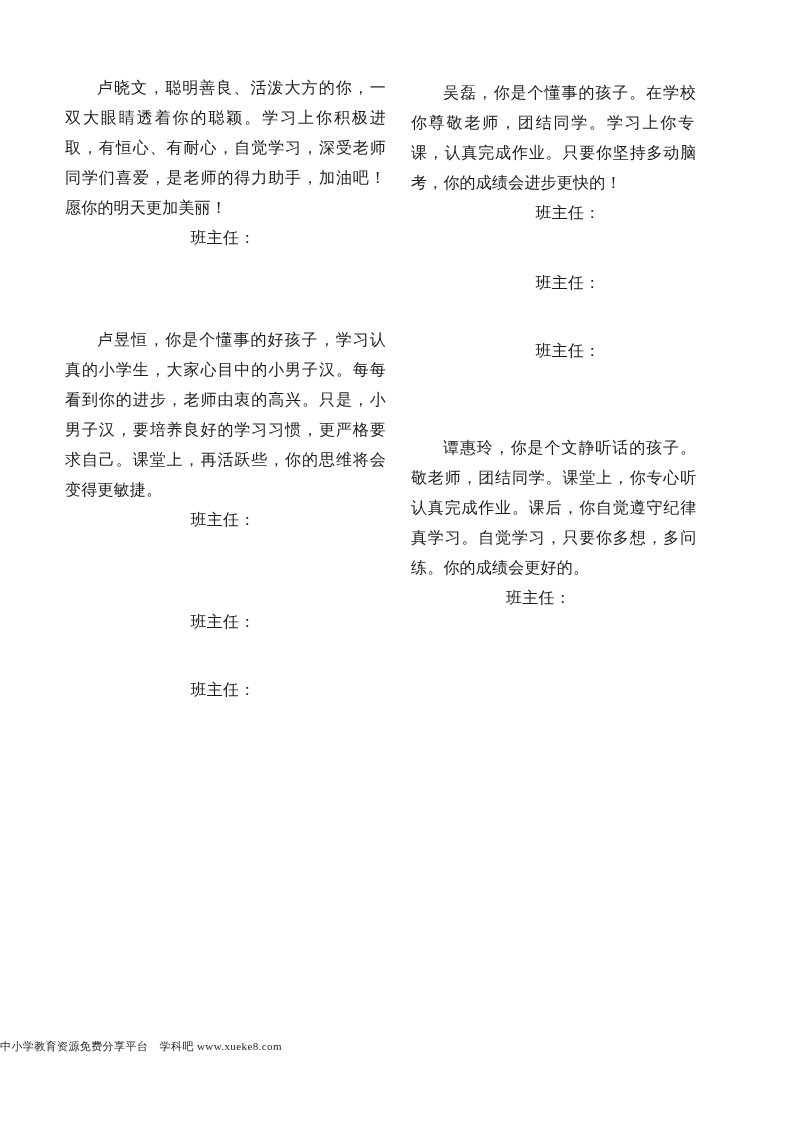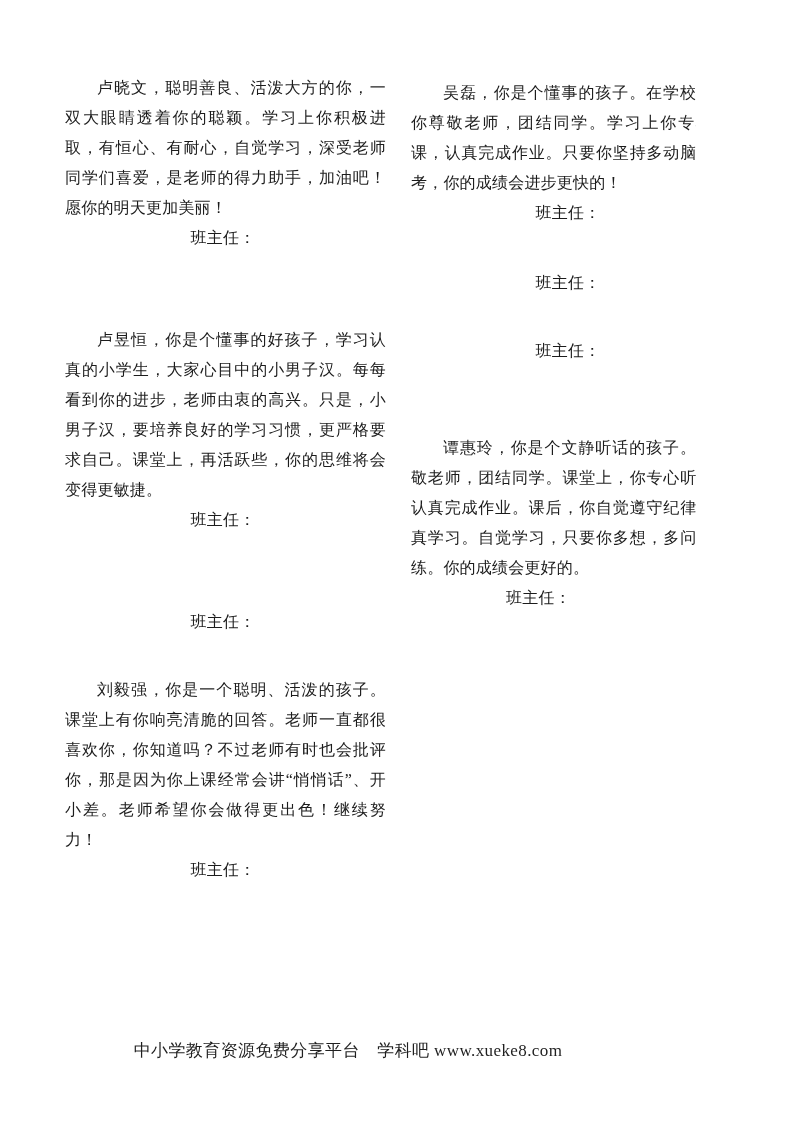--- a/index.html
+++ b/index.html
@@ -43,22 +43,22 @@
   .mt-72 { margin-top: 72px; }
   .mt-40 { margin-top: 40px; }
   .mt-38 { margin-top: 38px; }
   .mt-67 { margin-top: 67px; }
 
   .footer {
     position: absolute;
     left: 0;
     top: 1039px;
     width: 100%;
-    text-align: center;
-    font-size: 17px;
+    text-align: left;
+    font-size: 11px;
     letter-spacing: 0.4px;
     color: #1f1f1f;
   }
 </style>
 </head>
 <body>
 
 <div class="page">
 
   <div class="col col-left">
@@ -67,21 +67,20 @@
       <p class="sig">班主任：</p>
     </section>
     <section class="comment mt-72">
       <p class="body">卢昱恒，你是个懂事的好孩子，学习认真的小学生，大家心目中的小男子汉。每每看到你的进步，老师由衷的高兴。只是，小男子汉，要培养良好的学习习惯，更严格要求自己。课堂上，再活跃些，你的思维将会变得更敏捷。</p>
       <p class="sig">班主任：</p>
     </section>
     <section class="comment mt-72">
       <p class="sig">班主任：</p>
     </section>
     <section class="comment mt-38">
-      <p class="body">刘毅强，你是一个聪明、活泼的孩子。课堂上有你响亮清脆的回答。老师一直都很喜欢你，你知道吗？不过老师有时也会批评你，那是因为你上课经常会讲“悄悄话”、开小差。老师希望你会做得更出色！继续努力！</p>
       <p class="sig">班主任：</p>
     </section>
   </div>
 
   <div class="col col-right">
     <section class="comment">
       <p class="body">吴磊，你是个懂事的孩子。在学校里，你尊敬老师，团结同学。学习上你专心听课，认真完成作业。只要你坚持多动脑筋思考，你的成绩会进步更快的！</p>
       <p class="sig">班主任：</p>
     </section>
     <section class="comment mt-40">

